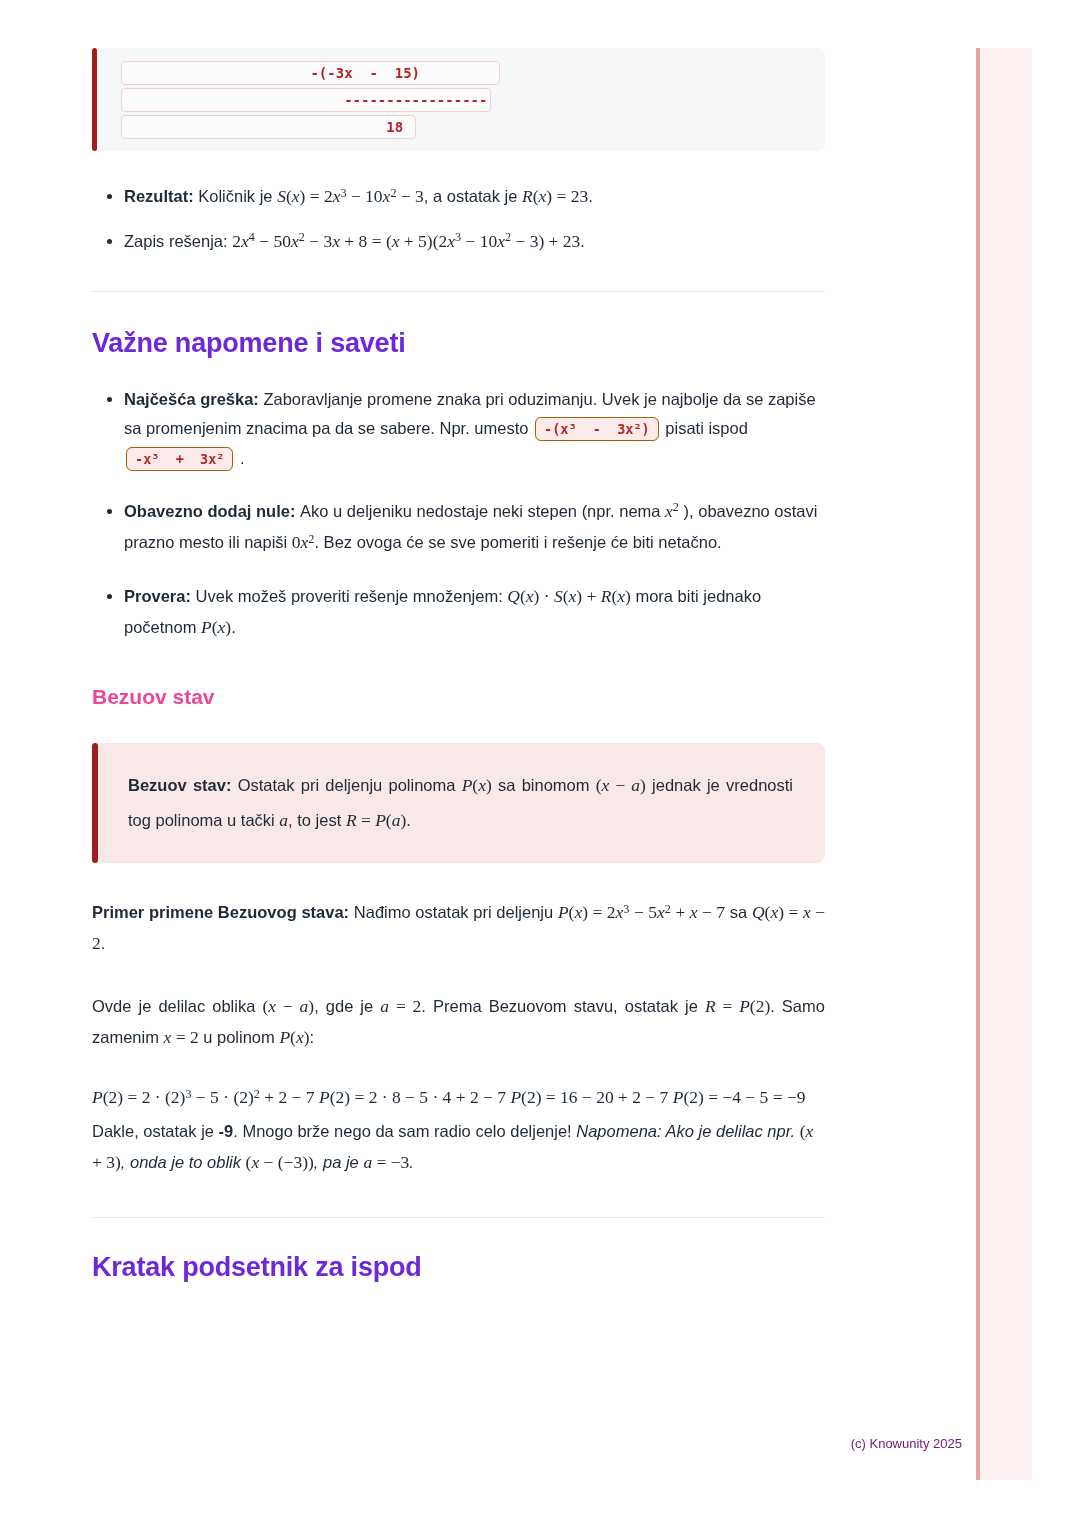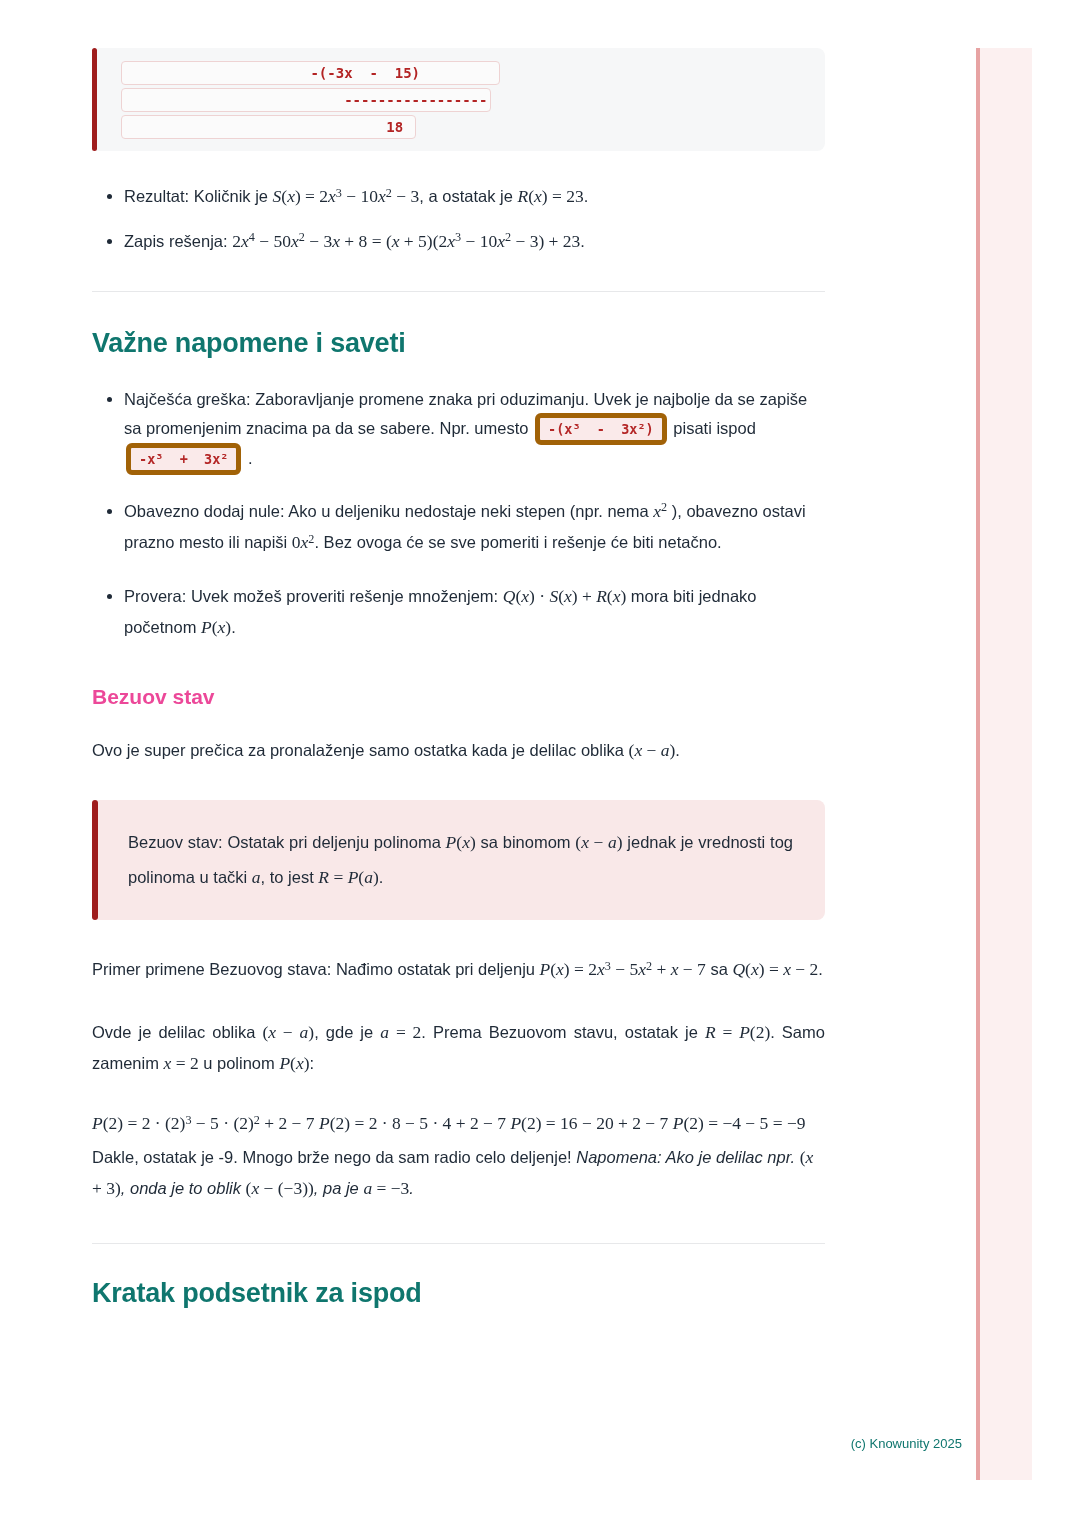--- a/index.html
+++ b/index.html
@@ -23,51 +23,51 @@
   p, li { font-size:16.5px; line-height:1.76; margin:0; }
   ul { margin:0; padding-left:32px; list-style:disc outside; }
   .list-top { margin-top:30px; }
   .list-top li { margin-bottom:14px; }
   .list-notes { margin-top:26px; }
   .list-notes li { margin-bottom:22px; line-height:1.8; }
 
   .divider { border:none; border-top:1.5px solid #e7e8ea; margin:34px 0 0; }
   .divider-2 { border:none; border-top:1.5px solid #e7e8ea; margin:38px 0 0; }
 
-  h2 { font-size:27px; font-weight:700; color:#0f766e; margin:36px 0 0; letter-spacing:-0.2px; }
+  h2 { font-size:27px; font-weight:700; color:#6d28d9; margin:36px 0 0; letter-spacing:-0.2px; }
   h3 { font-size:21px; font-weight:700; color:#ec4899; margin:42px 0 0; }
 
   .para { margin-top:26px; }
   .just { text-align:justify; }
 
   
   .callout { position:relative; margin-top:34px; background:#f9e8e8; border-radius:8px; padding:25px 32px 25px 36px; }
   .callout-accent { position:absolute; left:0; top:0; bottom:0; width:6px; background:#9f1d1d; border-radius:4px; }
   .callout-text { line-height:2.0; }
 
   
-  .seg-b { font-weight:400; }
+  .seg-b { font-weight:700; }
   .seg-i { font-style:italic; }
   .seg-m { font-family:"Liberation Serif",serif; font-size:1.06em; }
   .seg-v { font-family:"Liberation Serif",serif; font-style:italic; font-size:1.06em; }
   .seg-sup { font-family:"Liberation Serif",serif; font-size:0.74em; position:relative; top:-0.45em; }
   .seg-chip {
     font-family:"DejaVu Sans Mono",monospace; font-size:13.5px; font-weight:700; color:#b42727;
-    background:#faeaea; border:5px solid #a16207; border-radius:6px; padding:3px 8px;
+    background:#faeaea; border:1px solid #a16207; border-radius:6px; padding:3px 8px;
     white-space:pre; margin:0 2px;
   }
 
   
   .math-para { margin-top:30px; line-height:1.8; }
   .dakle-para { margin-top:2px; line-height:1.8; }
 
   
   .edge-strip { position:absolute; left:976px; top:48px; width:57px; height:1432px; background:#fcf0f0; border-left:4px solid #e7a3a3; box-sizing:border-box; }
 
-  .footer-note { position:absolute; top:1436px; right:70px; font-size:13px; color:#0f766e; z-index:2; }
+  .footer-note { position:absolute; top:1436px; right:70px; font-size:13px; color:#701a75; z-index:2; }
 </style>
 </head>
 <body>
 
 <div class="page">
   <div class="content">
 
     <div class="code-block">
       <div class="code-accent"></div>
       <div class="code-lines">
@@ -87,21 +87,20 @@
     <h2>Važne napomene i saveti</h2>
 
     <ul class="list-notes">
       <li><span><span class="seg-b">Najčešća greška: </span><span>Zaboravljanje promene znaka pri oduzimanju. Uvek je najbolje da se zapiše sa promenjenim znacima pa da se sabere. Npr. umesto </span><span class="seg-chip">-(x³  -  3x²)</span><span> pisati ispod </span><span class="seg-chip">-x³  +  3x²</span><span> .</span></span></li>
       <li><span><span class="seg-b">Obavezno dodaj nule: </span><span>Ako u deljeniku nedostaje neki stepen (npr. nema </span><span class="seg-v">x</span><span class="seg-sup">2</span><span> ), obavezno ostavi prazno mesto ili napiši </span><span class="seg-m">0</span><span class="seg-v">x</span><span class="seg-sup">2</span><span>. Bez ovoga će se sve pomeriti i rešenje će biti netačno.</span></span></li>
       <li><span><span class="seg-b">Provera: </span><span>Uvek možeš proveriti rešenje množenjem: </span><span class="seg-v">Q</span><span class="seg-m">(</span><span class="seg-v">x</span><span class="seg-m">) · </span><span class="seg-v">S</span><span class="seg-m">(</span><span class="seg-v">x</span><span class="seg-m">) + </span><span class="seg-v">R</span><span class="seg-m">(</span><span class="seg-v">x</span><span class="seg-m">)</span><span> mora biti jednako početnom </span><span class="seg-v">P</span><span class="seg-m">(</span><span class="seg-v">x</span><span class="seg-m">)</span><span>.</span></span></li>
     </ul>
 
     <h3>Bezuov stav</h3>
 
-    <p class="para"><span>Ovo je super prečica za pronalaženje </span><span class="seg-b">samo ostatka</span><span> kada je delilac oblika </span><span class="seg-m">(</span><span class="seg-v">x</span><span class="seg-m"> − </span><span class="seg-v">a</span><span class="seg-m">)</span><span>.</span></p>
 
     <div class="callout">
       <div class="callout-accent"></div>
       <p class="callout-text just"><span class="seg-b">Bezuov stav: </span><span>Ostatak pri deljenju polinoma </span><span class="seg-v">P</span><span class="seg-m">(</span><span class="seg-v">x</span><span class="seg-m">)</span><span> sa binomom </span><span class="seg-m">(</span><span class="seg-v">x</span><span class="seg-m"> − </span><span class="seg-v">a</span><span class="seg-m">)</span><span> jednak je vrednosti tog polinoma u tački </span><span class="seg-v">a</span><span>, to jest </span><span class="seg-v">R</span><span class="seg-m"> = </span><span class="seg-v">P</span><span class="seg-m">(</span><span class="seg-v">a</span><span class="seg-m">)</span><span>.</span></p>
     </div>
 
     <p class="para just" style="margin-top:34px;"><span class="seg-b">Primer primene Bezuovog stava: </span><span>Nađimo ostatak pri deljenju </span><span class="seg-v">P</span><span class="seg-m">(</span><span class="seg-v">x</span><span class="seg-m">) = 2</span><span class="seg-v">x</span><span class="seg-sup">3</span><span class="seg-m"> − 5</span><span class="seg-v">x</span><span class="seg-sup">2</span><span class="seg-m"> + </span><span class="seg-v">x</span><span class="seg-m"> − 7</span><span> sa </span><span class="seg-v">Q</span><span class="seg-m">(</span><span class="seg-v">x</span><span class="seg-m">) = </span><span class="seg-v">x</span><span class="seg-m"> − 2</span><span>.</span></p>
 
     <p class="para just" style="margin-top:32px;"><span>Ovde je delilac oblika </span><span class="seg-m">(</span><span class="seg-v">x</span><span class="seg-m"> − </span><span class="seg-v">a</span><span class="seg-m">)</span><span>, gde je </span><span class="seg-v">a</span><span class="seg-m"> = 2</span><span>. Prema Bezuovom stavu, ostatak je </span><span class="seg-v">R</span><span class="seg-m"> = </span><span class="seg-v">P</span><span class="seg-m">(2)</span><span>. Samo zamenim </span><span class="seg-v">x</span><span class="seg-m"> = 2</span><span> u polinom </span><span class="seg-v">P</span><span class="seg-m">(</span><span class="seg-v">x</span><span class="seg-m">)</span><span>:</span></p>
 

